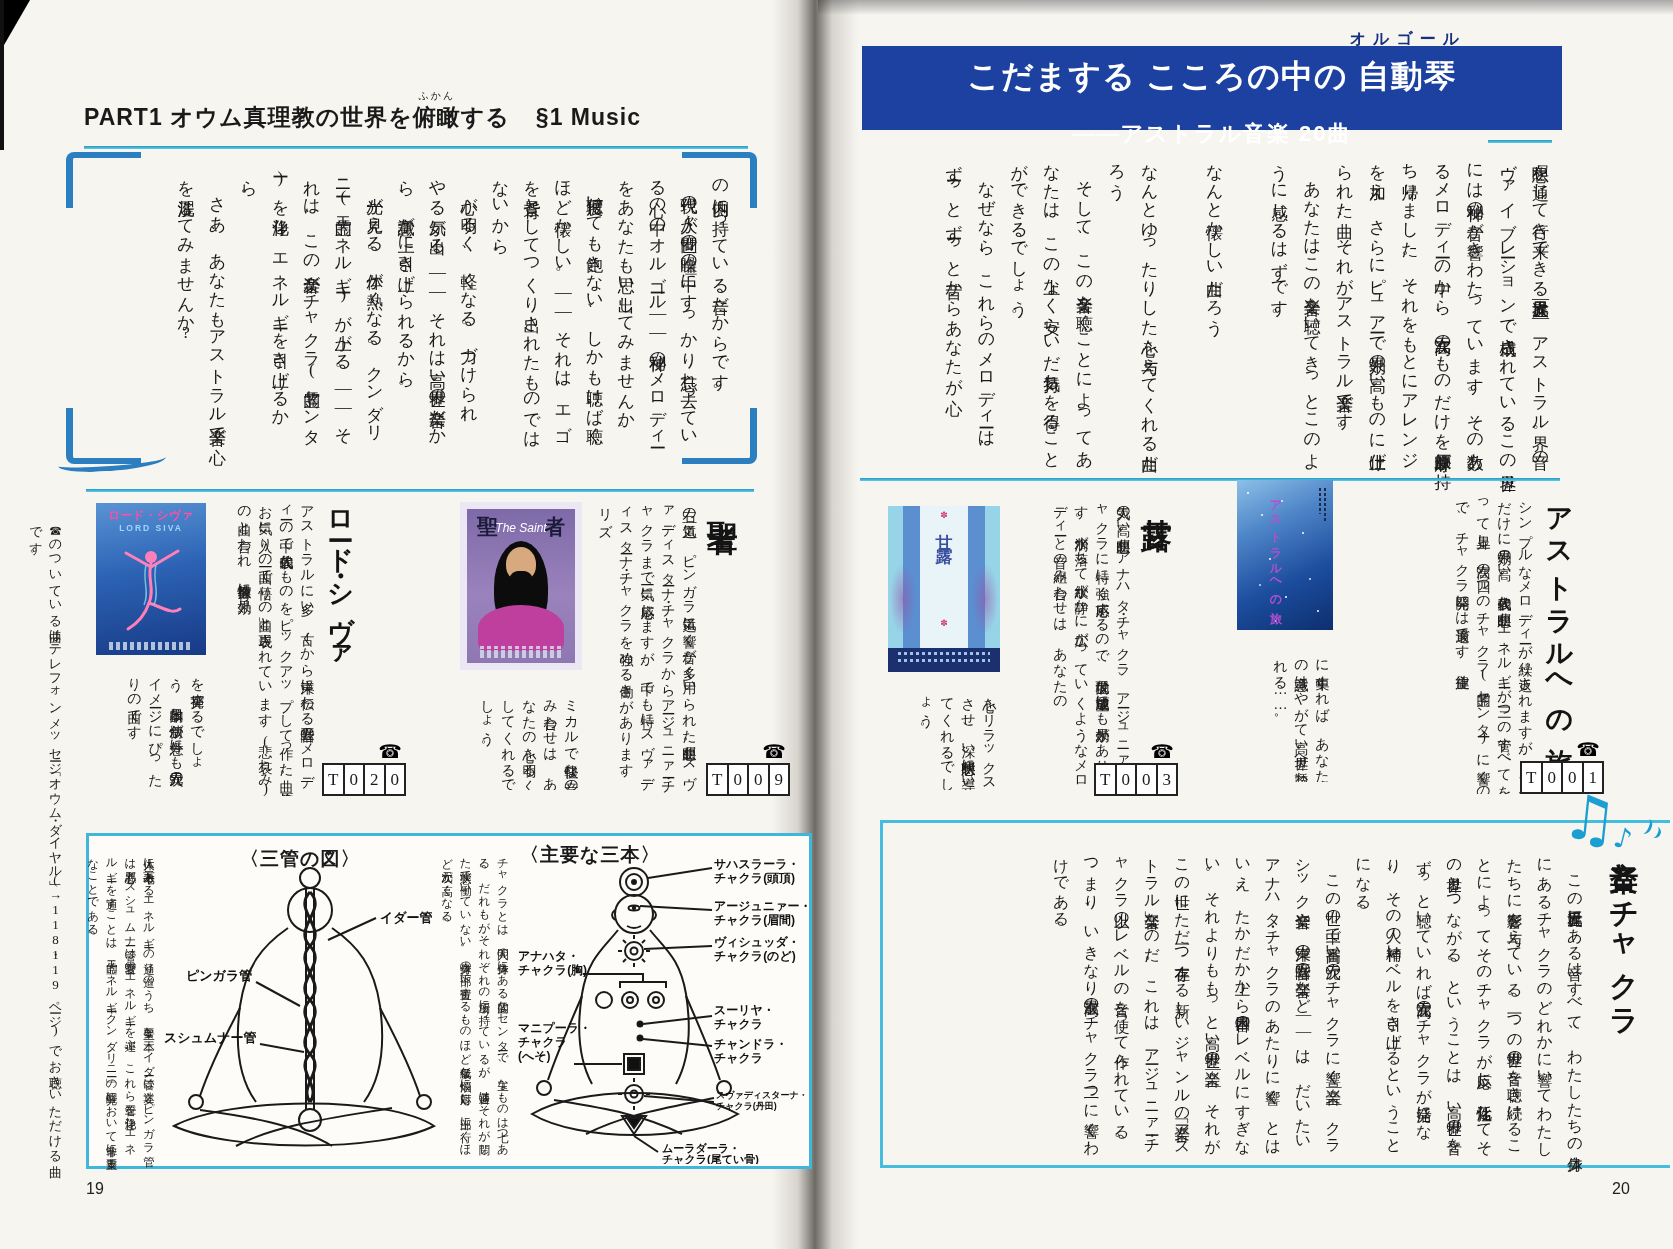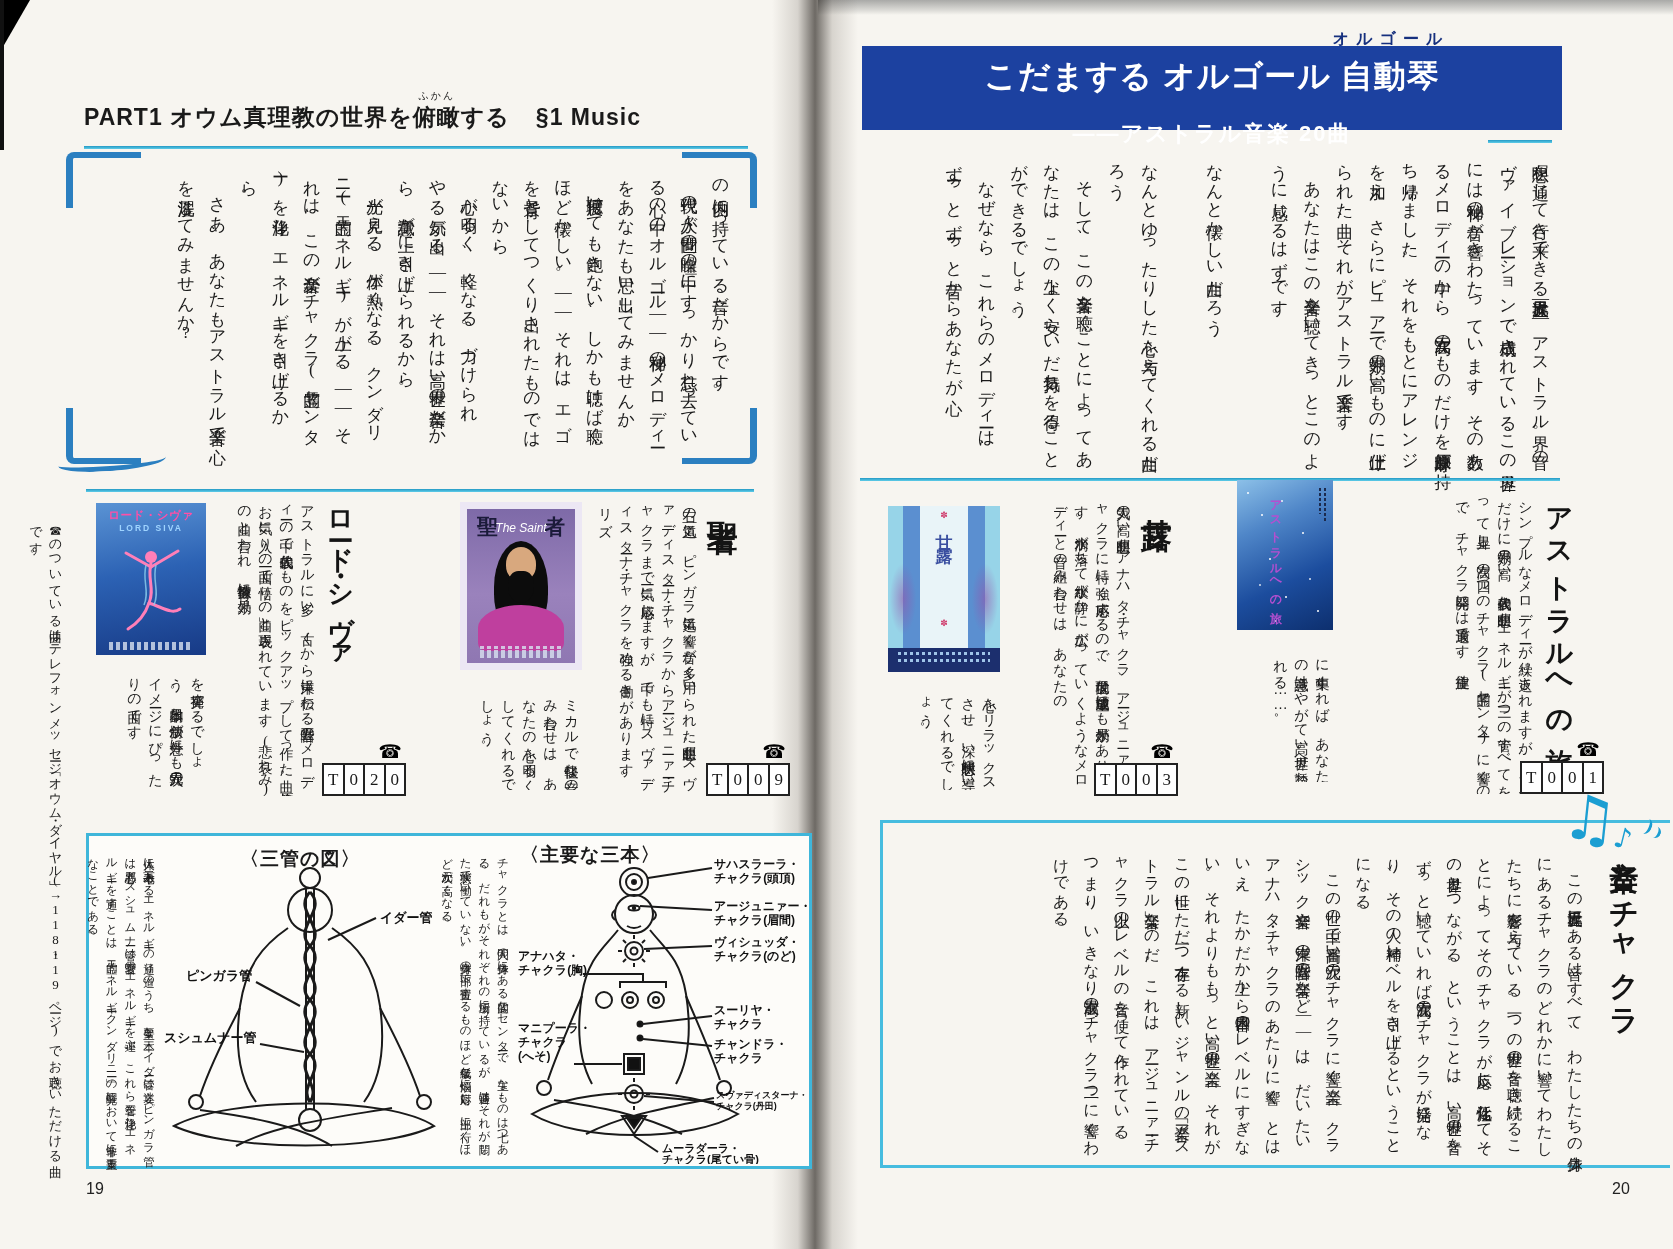--- a/index.html
+++ b/index.html
@@ -301,21 +301,21 @@
   <text x="200" y="242" font-size="9">スヴァディスターナ・</text>
   <text x="200" y="253" font-size="9">チャクラ(丹田)</text>
   <text x="146" y="296" font-size="11">ムーラダーラ・</text>
   <text x="146" y="307" font-size="11">チャクラ(尾てい骨)</text>
 </svg>
 
 <div class="abs pagenum" style="left:86px;top:1180px;">19</div>
 
 <div class="abs banner">
   <div class="banner-title">
-    <span>こだまする オルゴール </span><span class="banner-ruby"><span class="furi">オルゴール</span><span>自動琴</span></span>
+    <span>こだまする こころの中の </span><span class="banner-ruby"><span class="furi">オルゴール</span><span>自動琴</span></span>
   </div>
   <div class="banner-sub">——アストラル音楽 20曲</div>
 </div>
 <div class="abs rule" style="left:1488px;top:140px;width:64px;"></div>
 
 <div class="abs vt serif intro">
   <p>瞑想を通じて行き来できる異次元世界——アストラル界。音のヴァイブレーションで構成されているこの世界には神秘の音が響きわたっています。その数あるメロディーの中から、高次元のものだけを麻原尊師が持ち帰りました。それをもとにアレンジを加え、さらにピュアーで効果の高いものに仕上げられた曲、それがアストラル音楽です。</p>
   <p class="ind">あなたはこの音楽を聴いてきっとこのように感じるはずです。</p>
   <p class="pind">なんと懐かしい曲だろう</p>
   <p class="pind">なんとゆったりした心を与えてくれる曲だろう</p>

